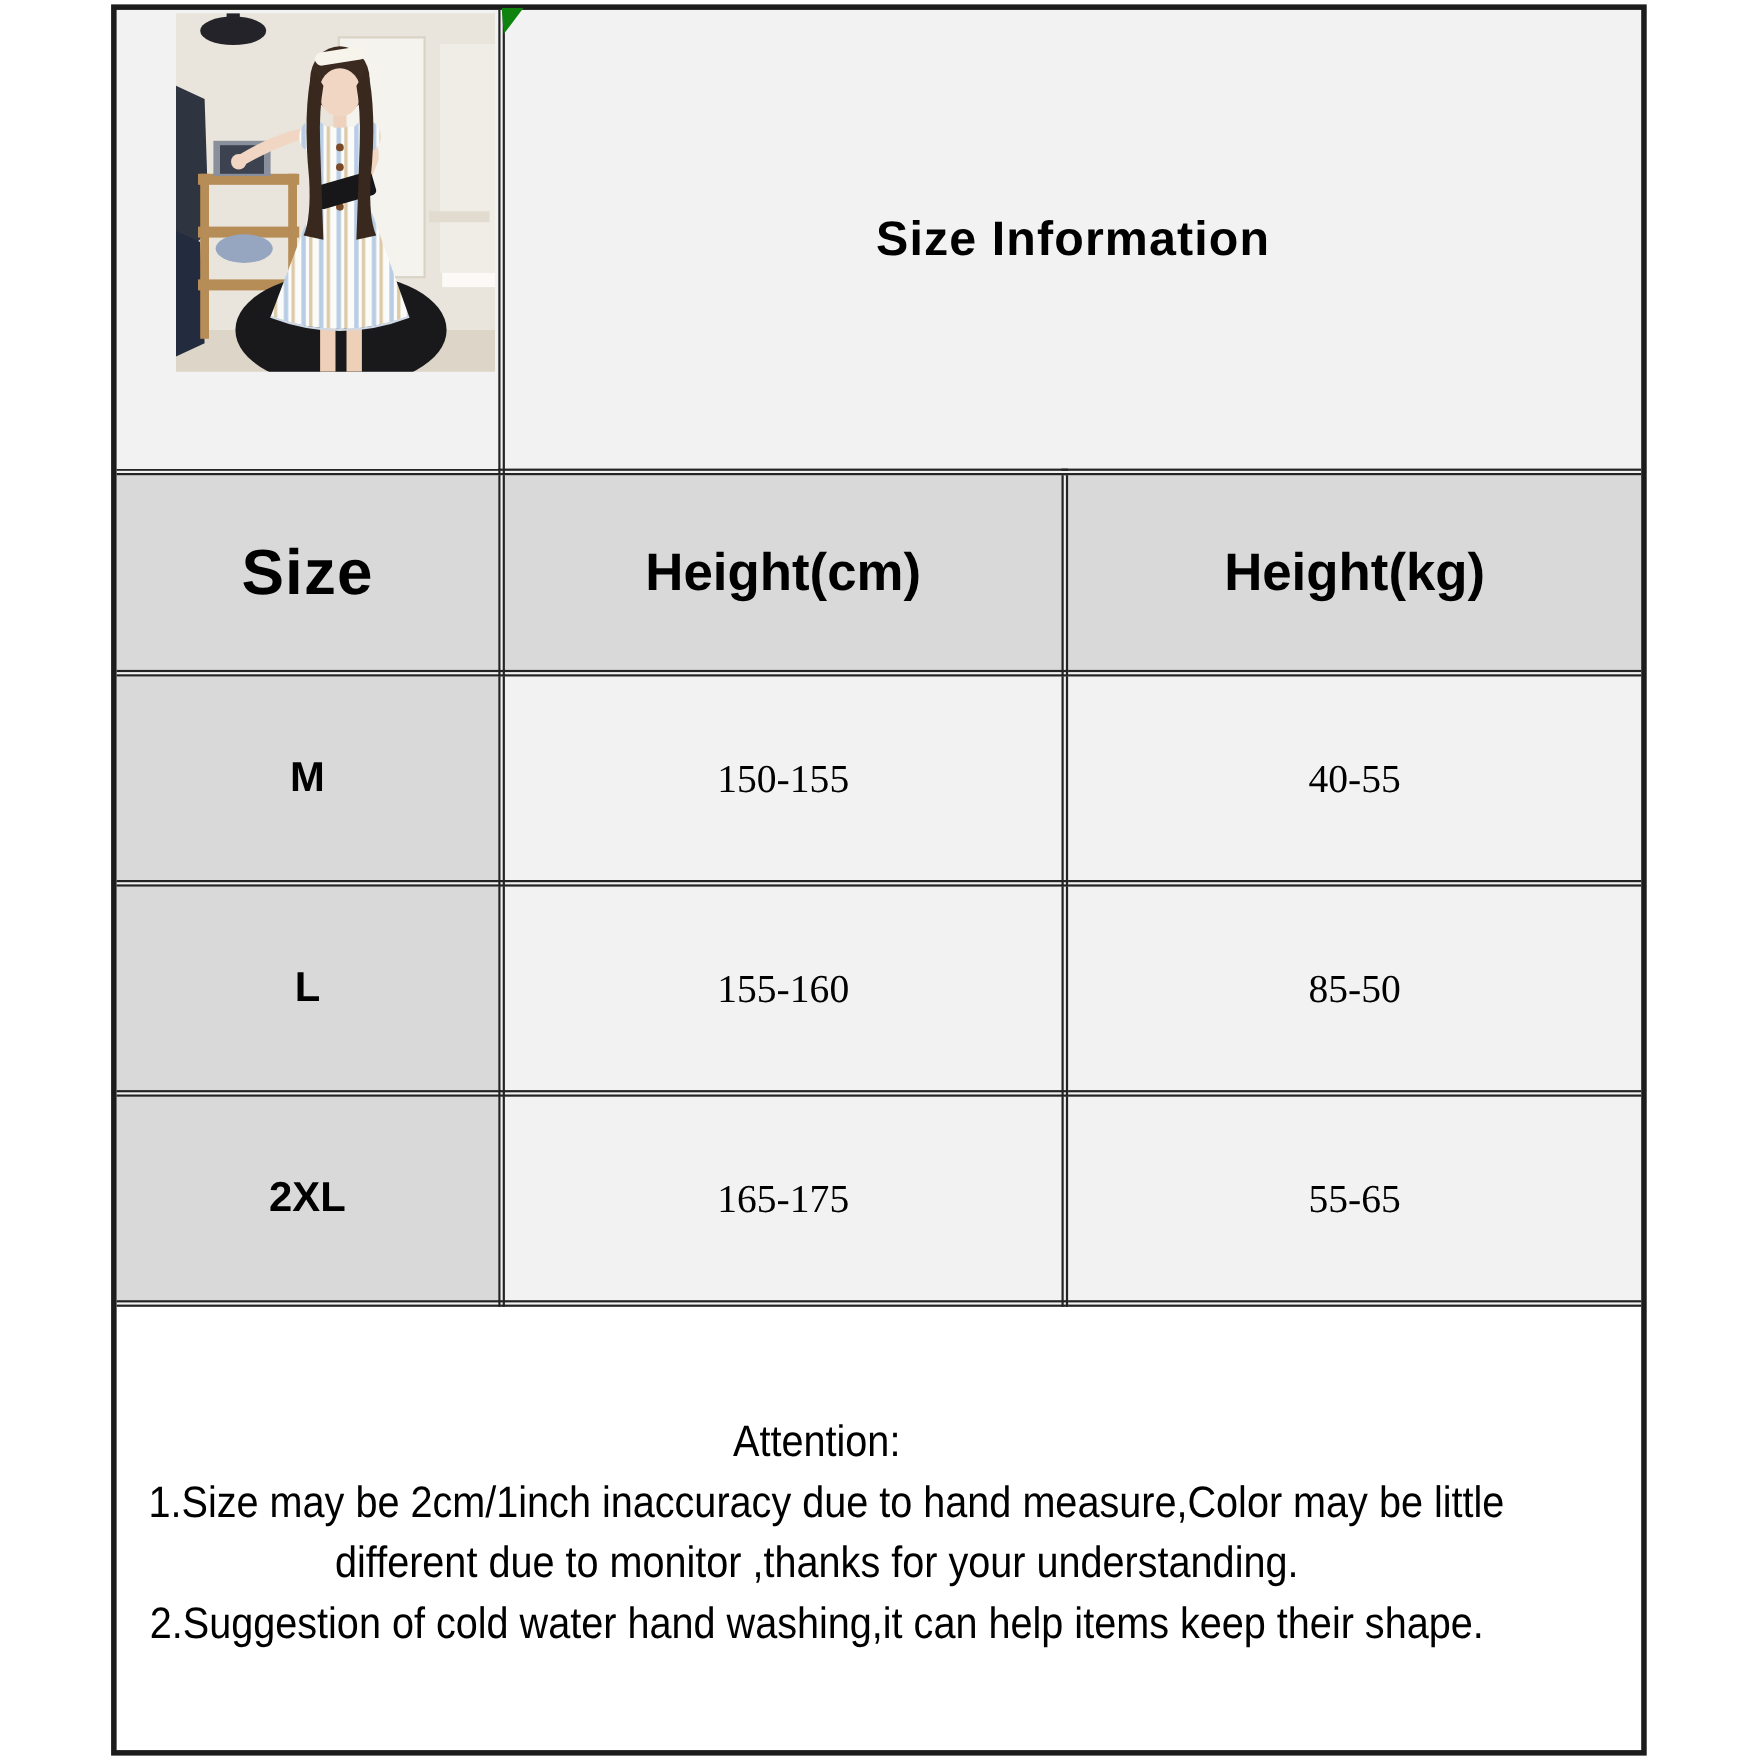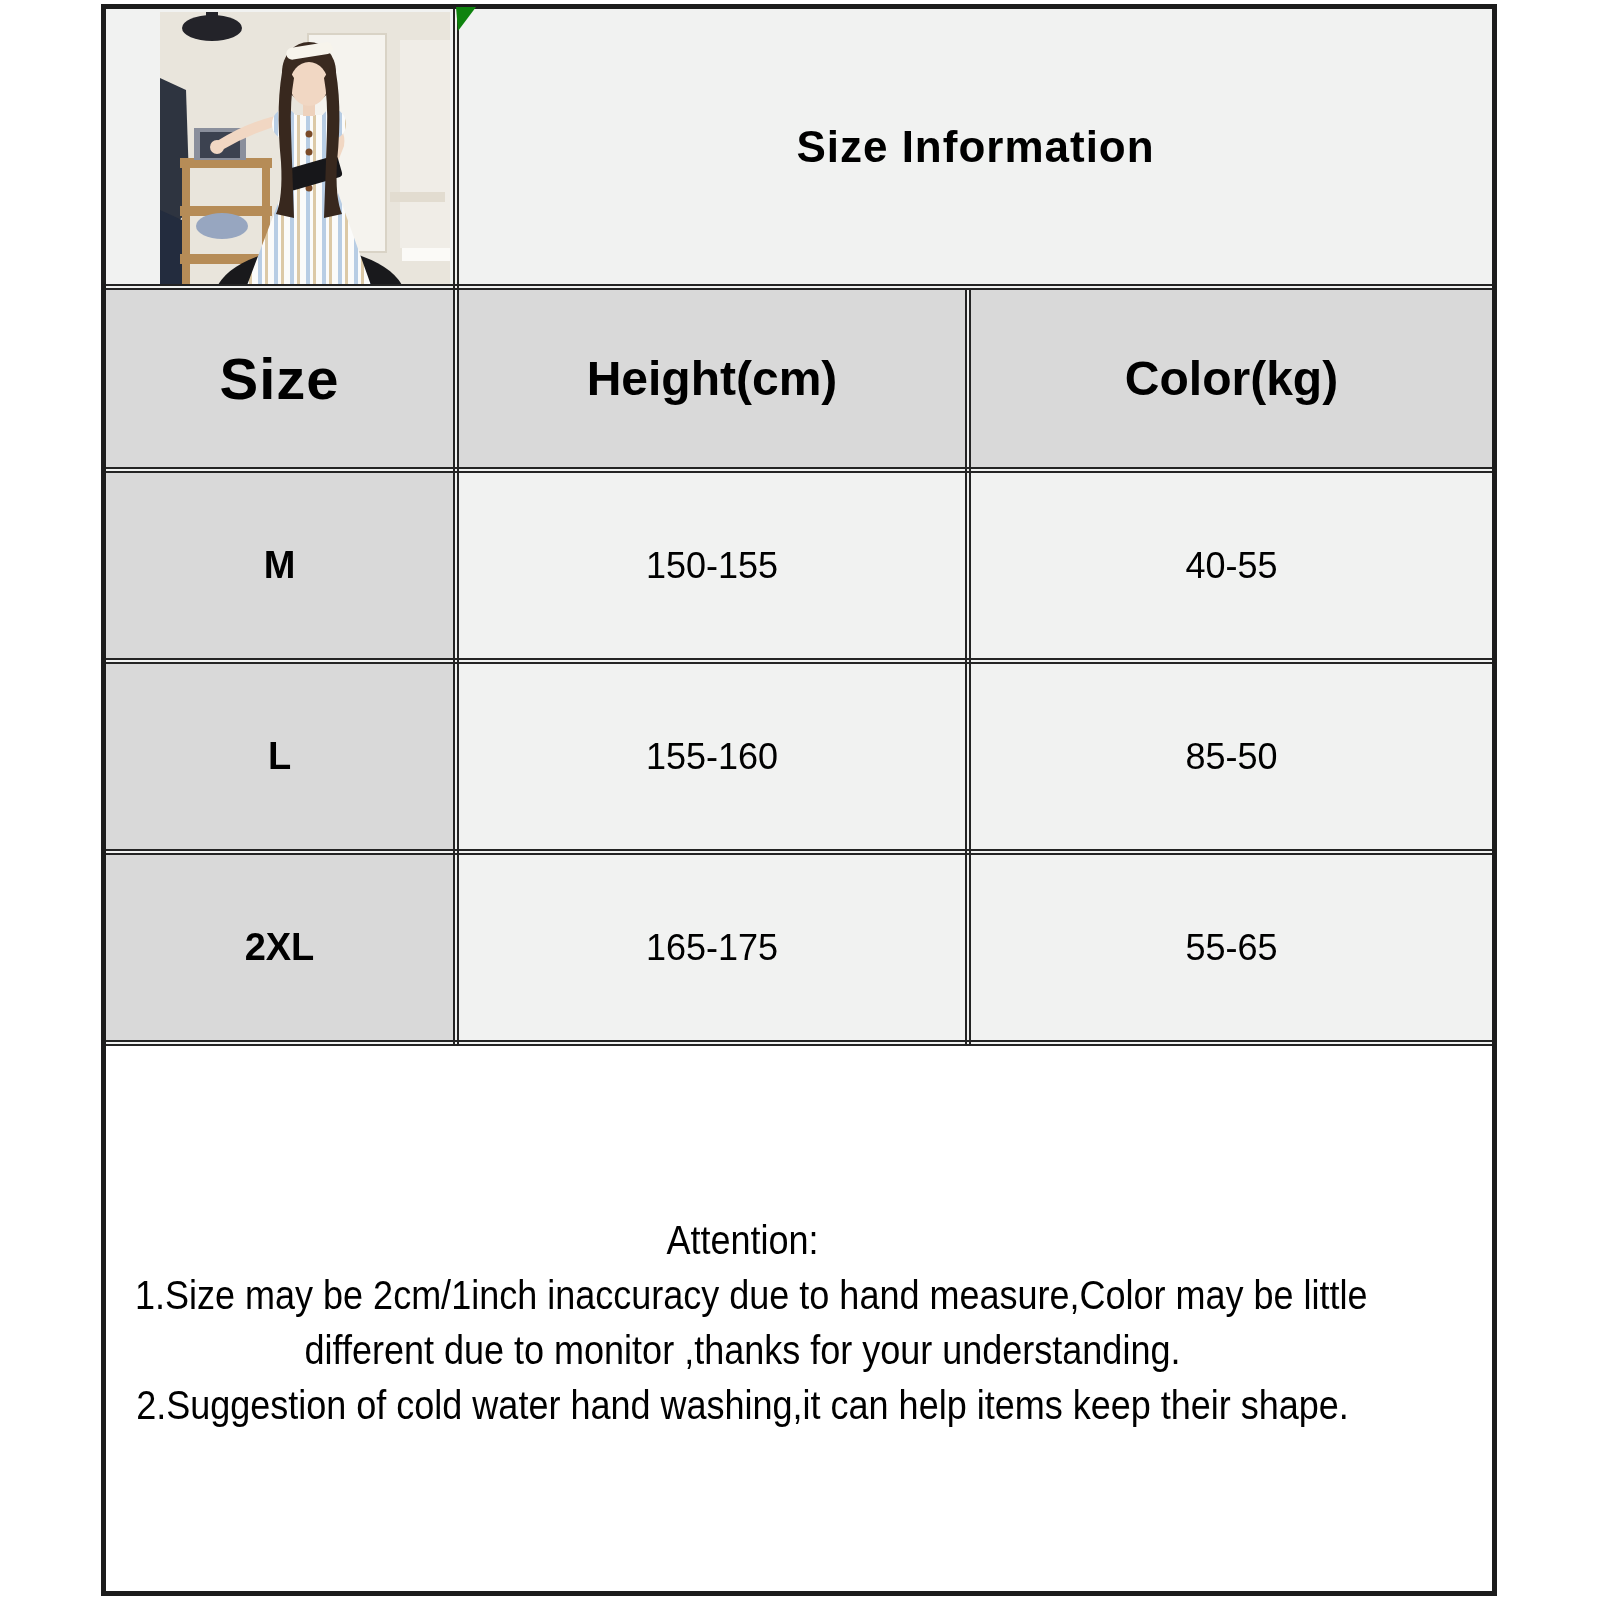--- a/index.html
+++ b/index.html
@@ -35,38 +35,38 @@
   }
   .grid tr:first-child > td, .grid tr:first-child > th { border-top: none; }
   .grid tr:last-child  > td { border-bottom: none; padding-left: 20px; }
   .grid td:first-child, .grid th:first-child { border-left: none; }
   .grid td:last-child,  .grid th:last-child  { border-right: none; }
 
   col.c1 { width: 350px; }
   col.c2 { width: 512px; }
   col.c3 { width: auto;  }
 
-  tr.r-top  { height: 278px; }
+  tr.r-top  { height: 420px; }
   tr.r-head { height: 183px; padding-left: 14px; }
   tr.r-data { height: 191px; }
 
   .photo-cell { background: #f1f2f1; position: relative; }
   .photo-svg  { position: absolute; top: 3px; right: 3px; display: block; }
 
   .title-cell {
     background: #f1f2f1;
     font-size: 44px; font-weight: bold;
     letter-spacing: 1px;
   }
 
   .r-head th { background: #d9d9d9; font-size: 48px; font-weight: bold; }
   th.size-head { font-size: 58px; letter-spacing: 1px; }
 
   .size-cell { background: #d9d9d9; font-size: 38px; font-weight: bold; }
-  .val-cell  { background: #f1f2f1; font-size: 36px; font-weight: normal; }
+  .val-cell  { background: #f1f2f1; font-size: 36px; font-weight: normal; font-family: Liberation Serif, serif; }
 
   .attention-cell {
     background: #ffffff;
     text-align: left;
     vertical-align: top;
   }
   .att {
     padding: 8px 6px 0 10px;
     font-size: 40px;
     line-height: 55px;
@@ -159,21 +159,21 @@
           <path d="M174,50 Q183,90 177,150 Q175,186 182,202 L164,206 Q166,150 167,118 Q168,88 164,66 Z" fill="#38281e"></path>
           <rect x="126" y="33" width="47" height="12" rx="6" fill="#f7f4ec" transform="rotate(-9 149 39)"></rect>
         </svg>
       </td>
       <td class="title-cell" colspan="2">Size Information</td>
     </tr>
 
     <tr class="r-head">
       <th class="size-head">Size</th>
       <th>Height(cm)</th>
-      <th>Color(kg)</th>
+      <th>Height(kg)</th>
     </tr>
 
     <tr class="r-data">
       <td class="size-cell">M</td>
       <td class="val-cell">150-155</td>
       <td class="val-cell">40-55</td>
     </tr>
     <tr class="r-data">
       <td class="size-cell">L</td>
       <td class="val-cell">155-160</td>

